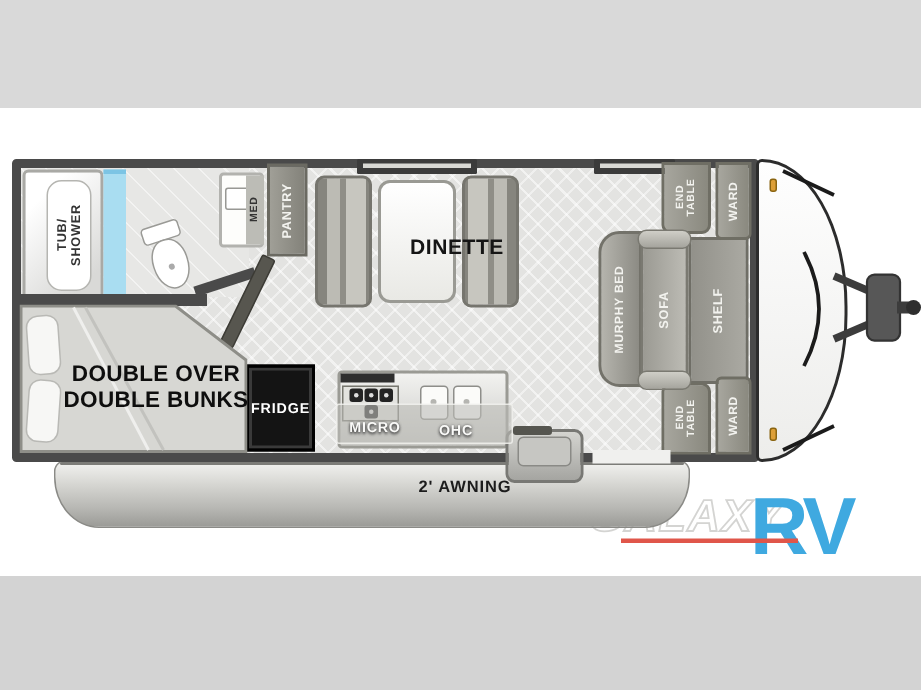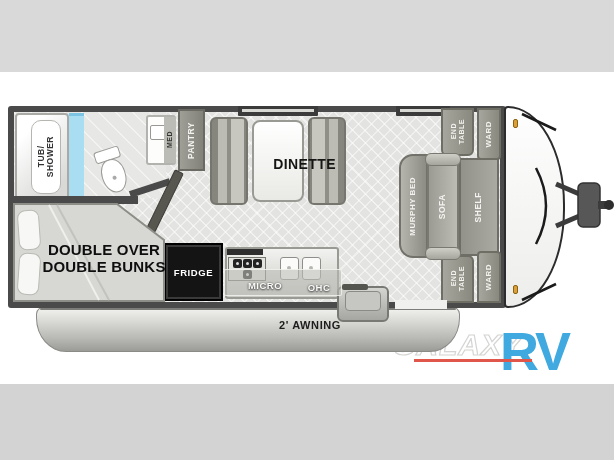--- a/index.html
+++ b/index.html
@@ -79,36 +79,36 @@
   .bench { top:117px; width:38px; height:88px; border:2px solid #76756e; border-radius:6px; z-index:3;
            background:linear-gradient(90deg,#86857e 0 6px,#bcbbb4 6px 15px,#8f8e87 15px 19px,#c7c6bf 19px 32px,#86857e 32px); }
   .bench-left { left:210px; }
   .bench-right{ left:308px; transform:scaleX(-1); }
   .table { left:252px; top:120px; width:52px; height:82px; background:linear-gradient(180deg,#ffffff,#e9e9e5);
            border:2px solid #9a9a94; border-radius:8px; z-index:4; }
   .dinette-label { left:220px; top:156px; width:116px; text-align:right; font-size:14px; font-weight:800;
                    color:#151515; letter-spacing:.4px; z-index:5; }
 
   
-  .fridge { left:164px; top:243px; width:59px; height:58px; background:#141414; border:2px solid #000;
+  .fridge { left:164px; top:243px; width:46px; height:58px; background:#141414; border:2px solid #000;
             box-shadow:inset 0 0 0 2px #3a3a3a; z-index:3; display:flex; align-items:center; justify-content:center; }
   .counter { left:225px; top:247px; width:114px; height:52px; background:linear-gradient(180deg,#f2f2f0,#c9c9c5);
              border:2px solid #9a9a94; border-radius:3px; z-index:3; }
   .hood-strip { left:227px; top:249px; width:36px; height:6px; background:#2e2e2e; z-index:4; }
   .cooktop { left:228px; top:257px; width:38px; height:24px; background:#e3e3df; border:1px solid #77776f; z-index:4;
              display:flex; flex-wrap:wrap; align-items:center; justify-content:center; gap:1px; padding:1px; }
   .burner { width:9px; height:9px; background:#232323; border-radius:2px; position:relative; }
   .burner::after { content:""; position:absolute; left:3px; top:3px; width:3px; height:3px; background:#ddd; border-radius:50%; }
   .sink-pair { left:280px; top:257px; width:42px; height:24px; z-index:4; display:flex; gap:3px; }
   .basin { width:19px; height:23px; background:#fbfbf9; border:1.5px solid #8e8e8a; border-radius:3px; position:relative; }
   .basin::after { content:""; position:absolute; left:6px; top:8px; width:4px; height:4px; background:#b5b5b1; border-radius:50%; }
   .ohc-overlay { left:224px; top:269px; width:118px; height:27px; background:rgba(188,188,184,.6);
                  border:1px solid rgba(248,248,246,.75); border-radius:2px; z-index:5; }
   .micro-label, .ohc-label { z-index:6; font-size:9.5px; font-weight:800; color:#fafaf8; letter-spacing:.5px;
-                             text-shadow:0 1px 2px rgba(55,55,55,.95), 0 0 2px rgba(55,55,55,.7); text-align:center;margin-left:15px; }
+                             text-shadow:0 1px 2px rgba(55,55,55,.95), 0 0 2px rgba(55,55,55,.7); text-align:center; }
   .micro-label { left:226px; top:280px; width:48px; }
   .ohc-label   { left:284px; top:282px; width:40px; }
 
   
   .bunk-svg { left:13px; top:203px; z-index:3; }
   .pillow { width:22px; height:40px; background:#f7f7f5; border:1.5px solid #b9b9b5; border-radius:8px; z-index:4; }
   .bunks-label { left:28px; top:241px; width:152px; text-align:center; font-size:15px; font-weight:800;
                  color:#0e0e0e; line-height:1.15; letter-spacing:.2px; white-space:pre-line; z-index:5; }
 
   

